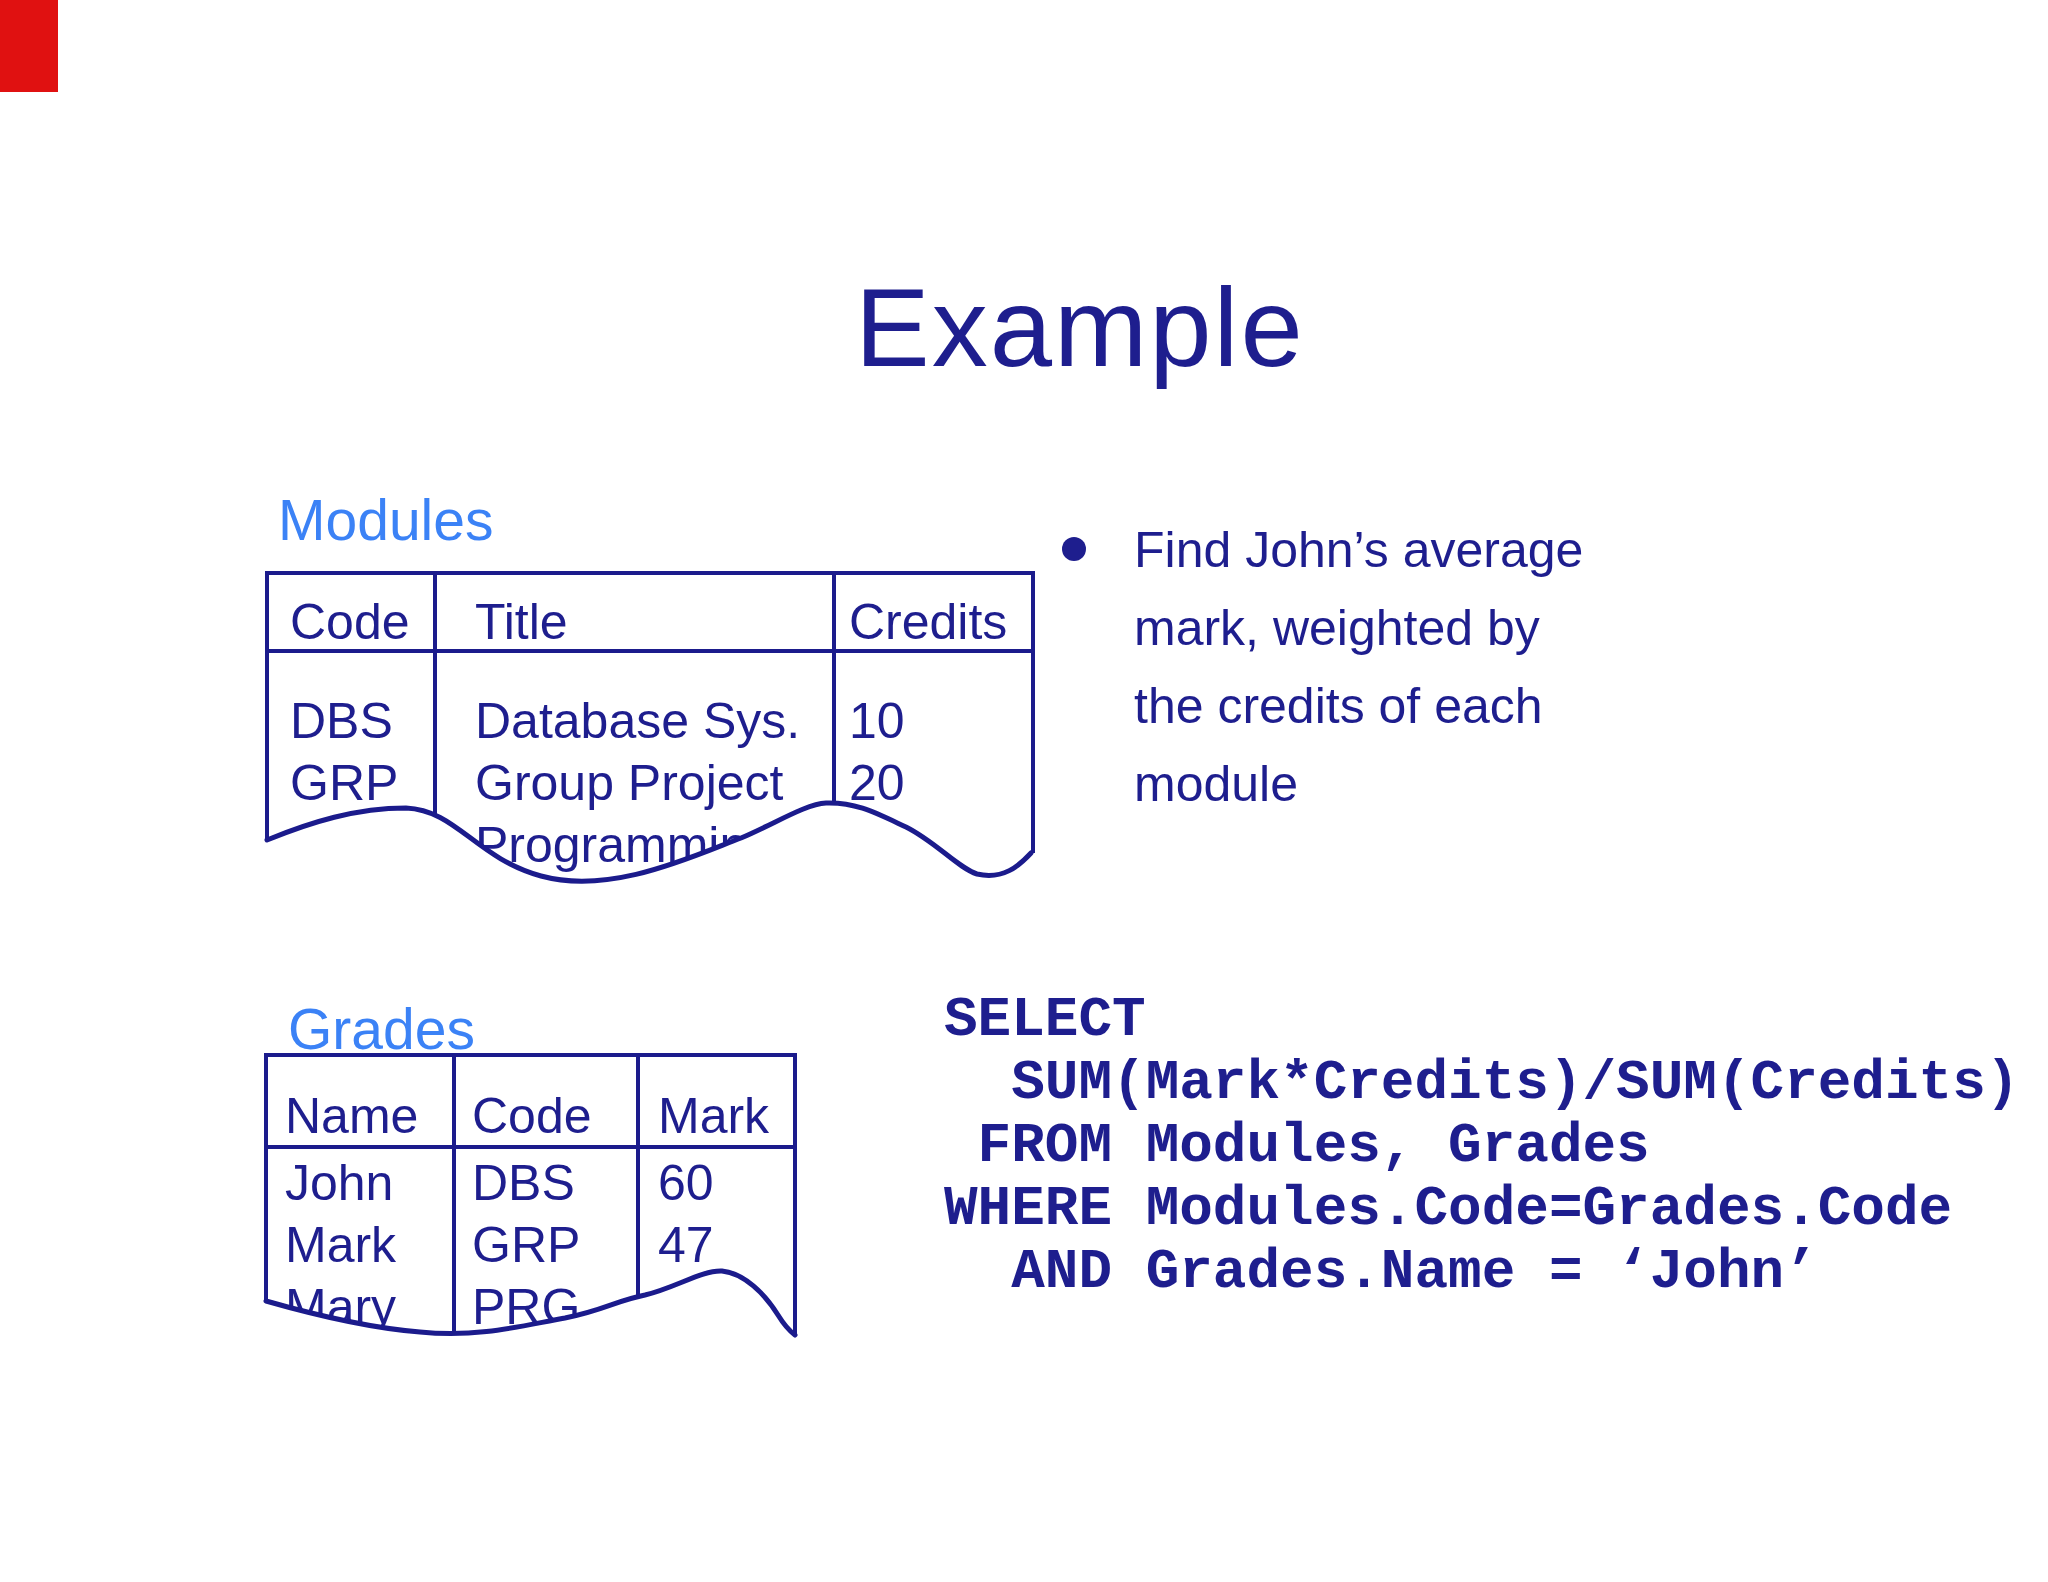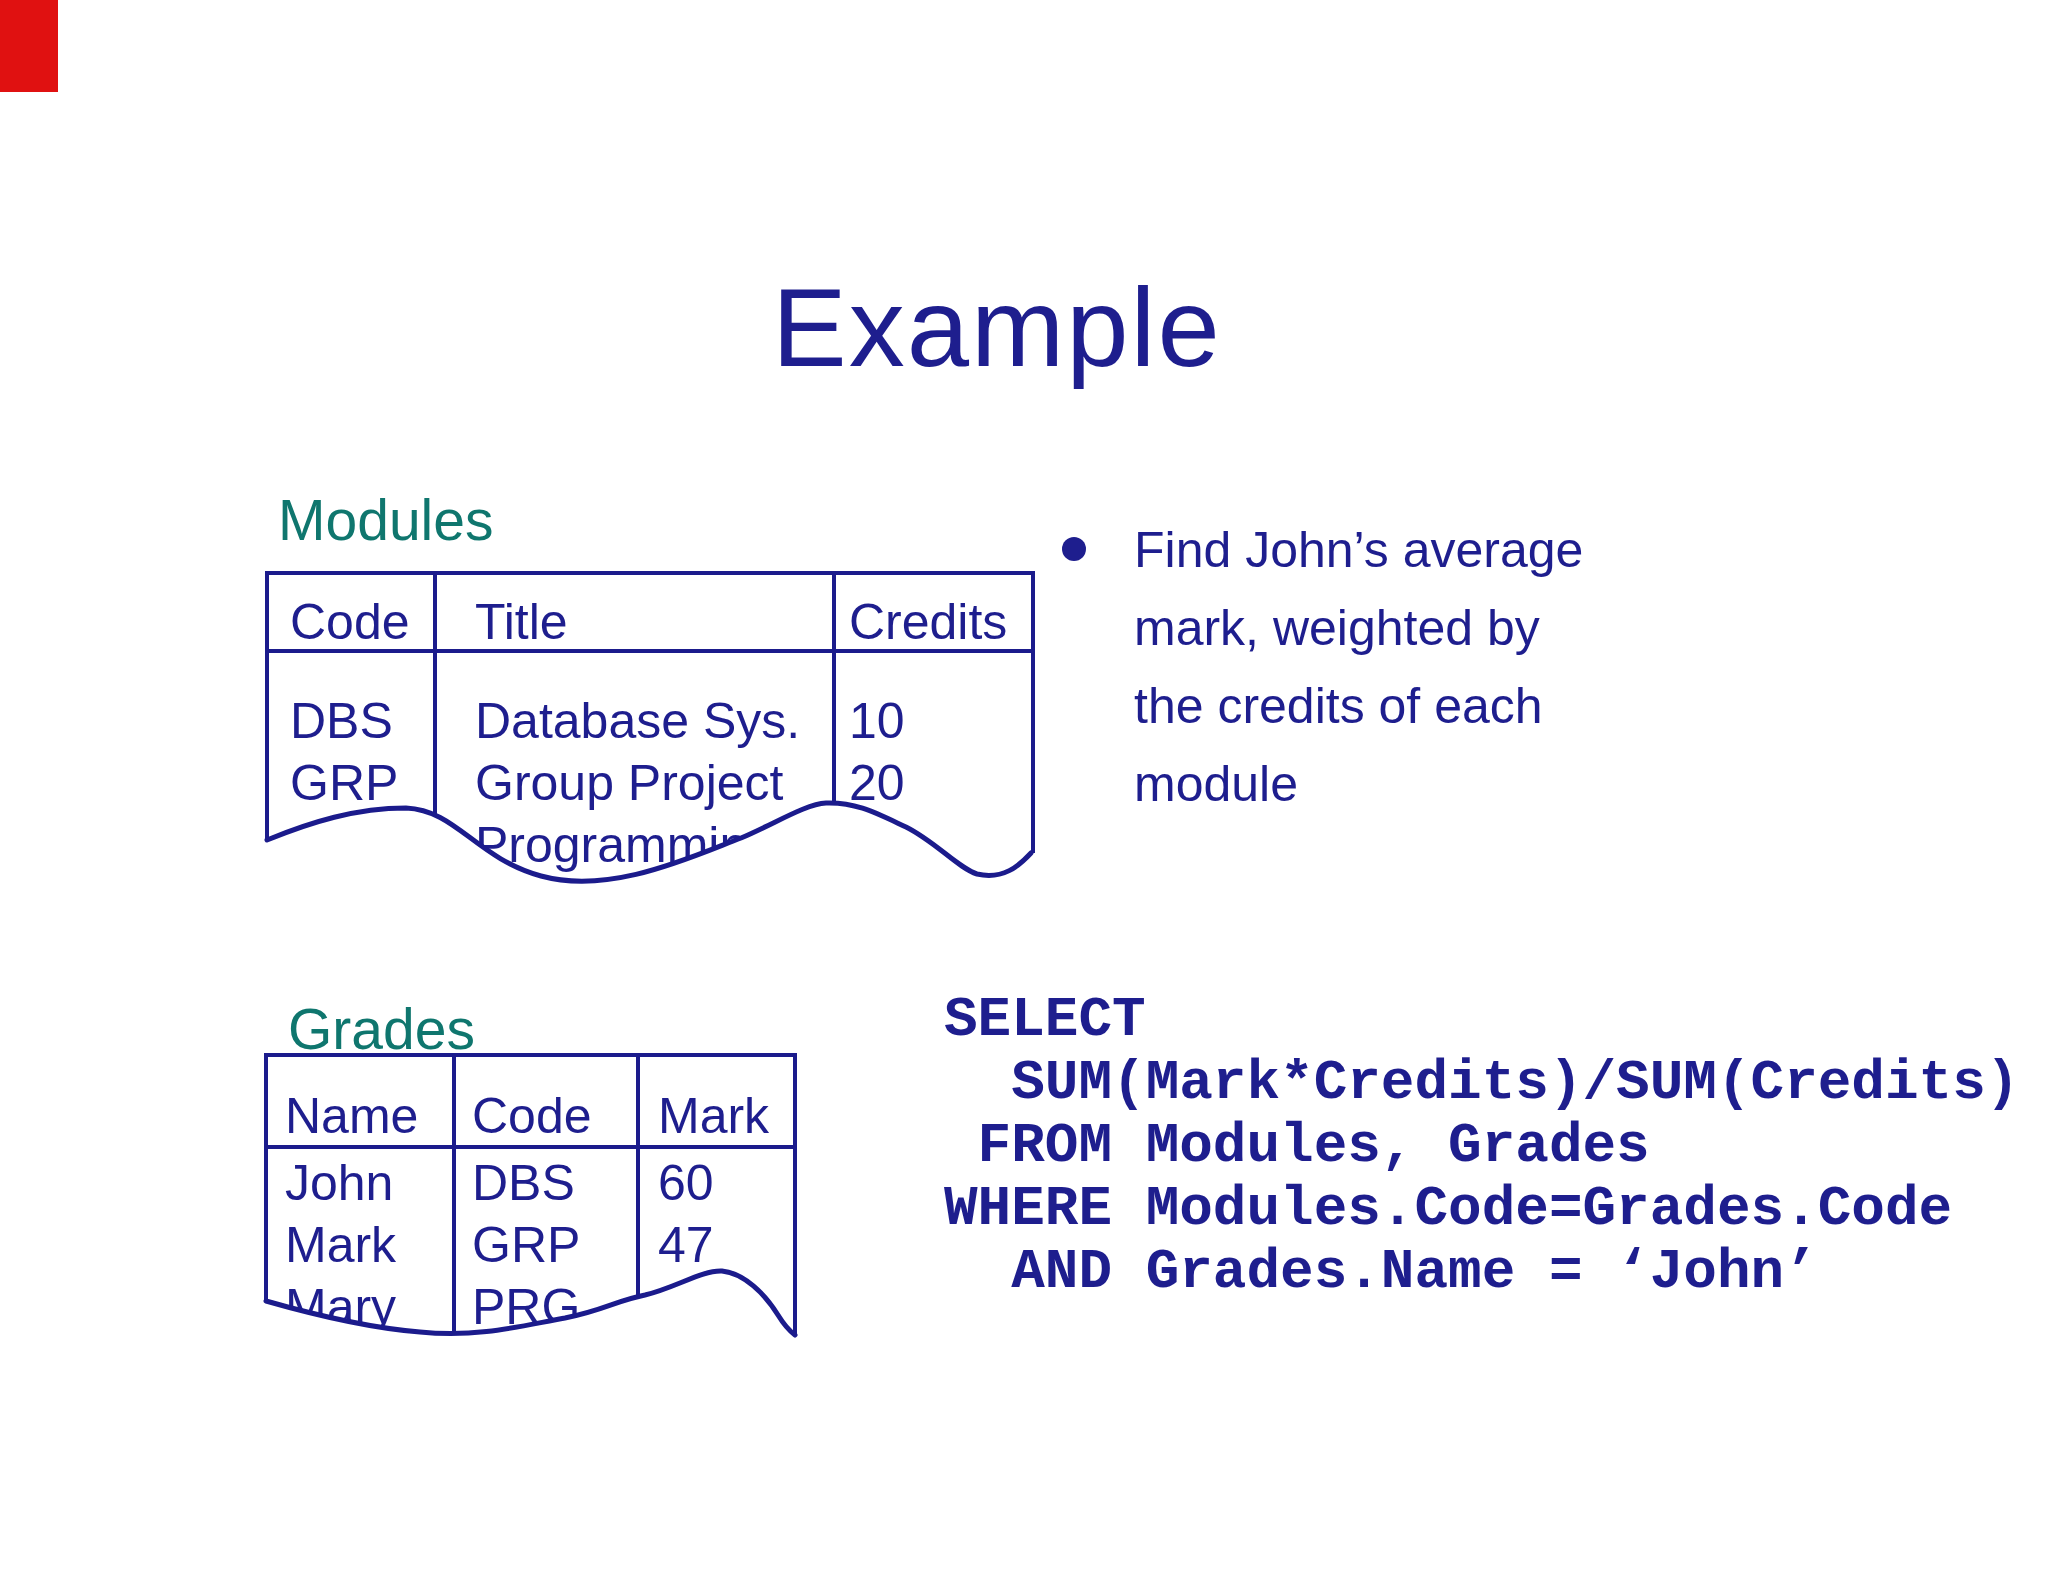--- a/index.html
+++ b/index.html
@@ -9,29 +9,29 @@
     overflow:hidden;
     font-family:"Liberation Sans","DejaVu Sans",sans-serif;
     color:#1e1e8e;
   }
   .abs{position:absolute;}
   .red-mark{
     left:0;top:0;width:58px;height:92px;
     background:#e01111;
   }
   .slide-title{
-    left:772px;top:272px;
+    left:855px;top:272px;
     font-size:112px;line-height:1;
     letter-spacing:2px;
     color:#1e1e8e;
     white-space:nowrap;
   }
   .table-label{
     font-size:57px;line-height:1;
-    color:#0f766e;white-space:nowrap;
+    color:#3b82f6;white-space:nowrap;
   }
   .modules-label{left:278px;top:492px;}
   .grades-label{left:288px;top:974px;margin-top:27px;}
   .bullet-dot{
     left:1062px;top:537px;width:24px;height:24px;
     border-radius:50%;background:#1e1e8e;
   }
   .bullet-text{
     left:1134px;top:511px;
     font-size:50px;line-height:78px;

